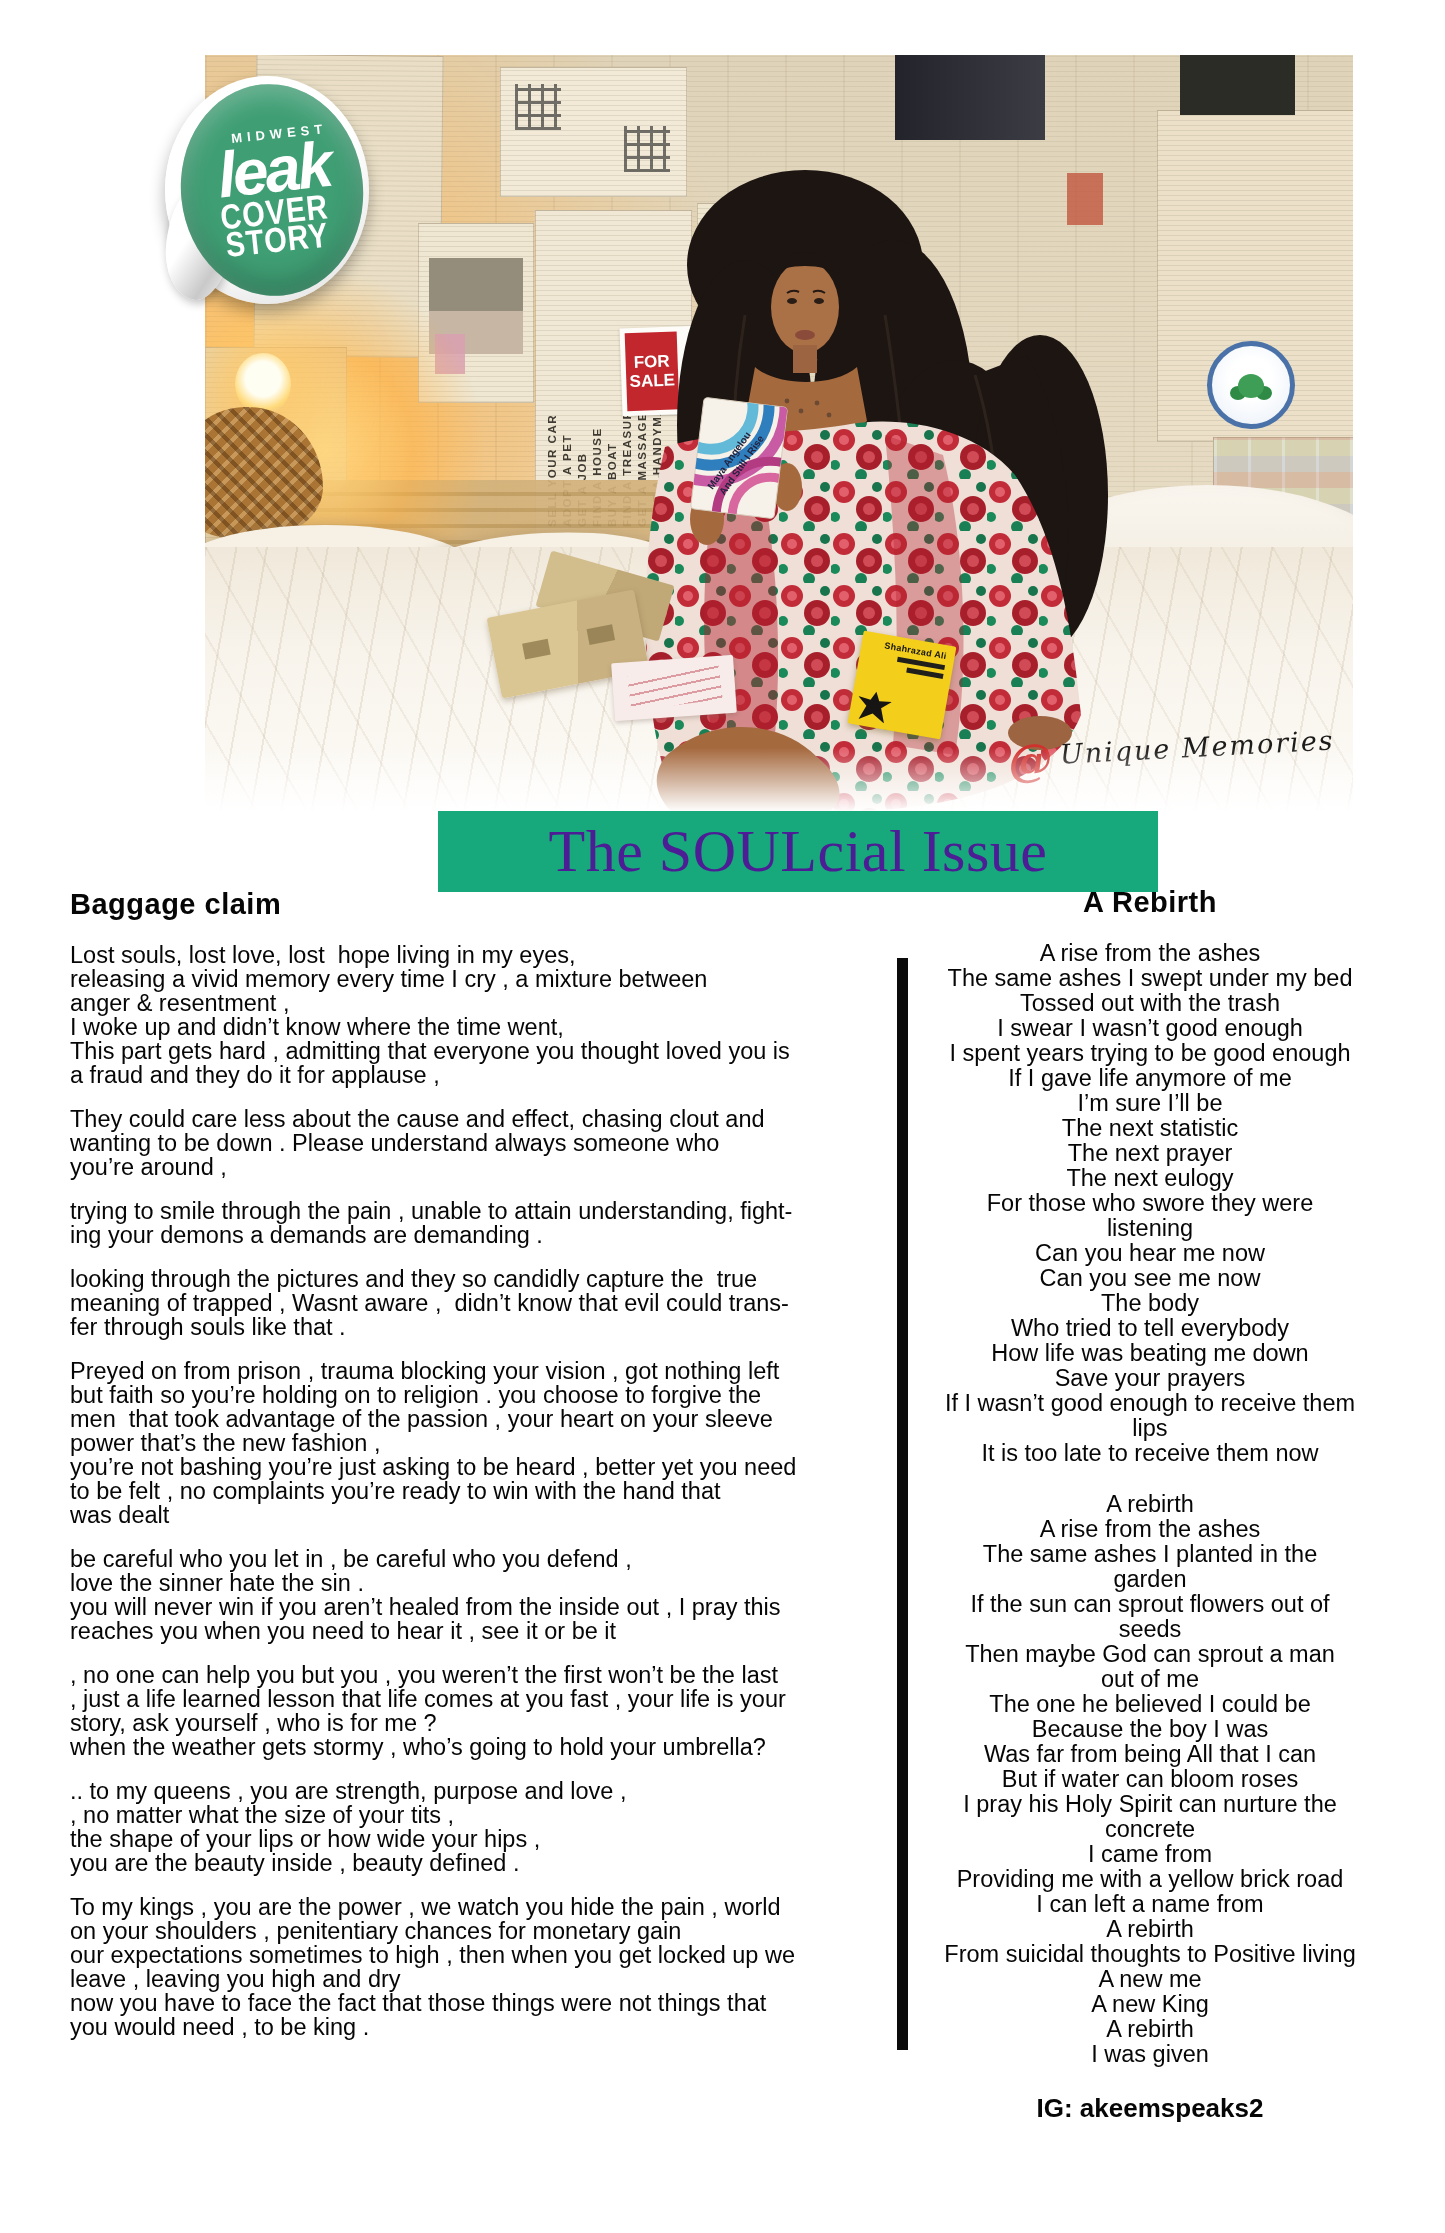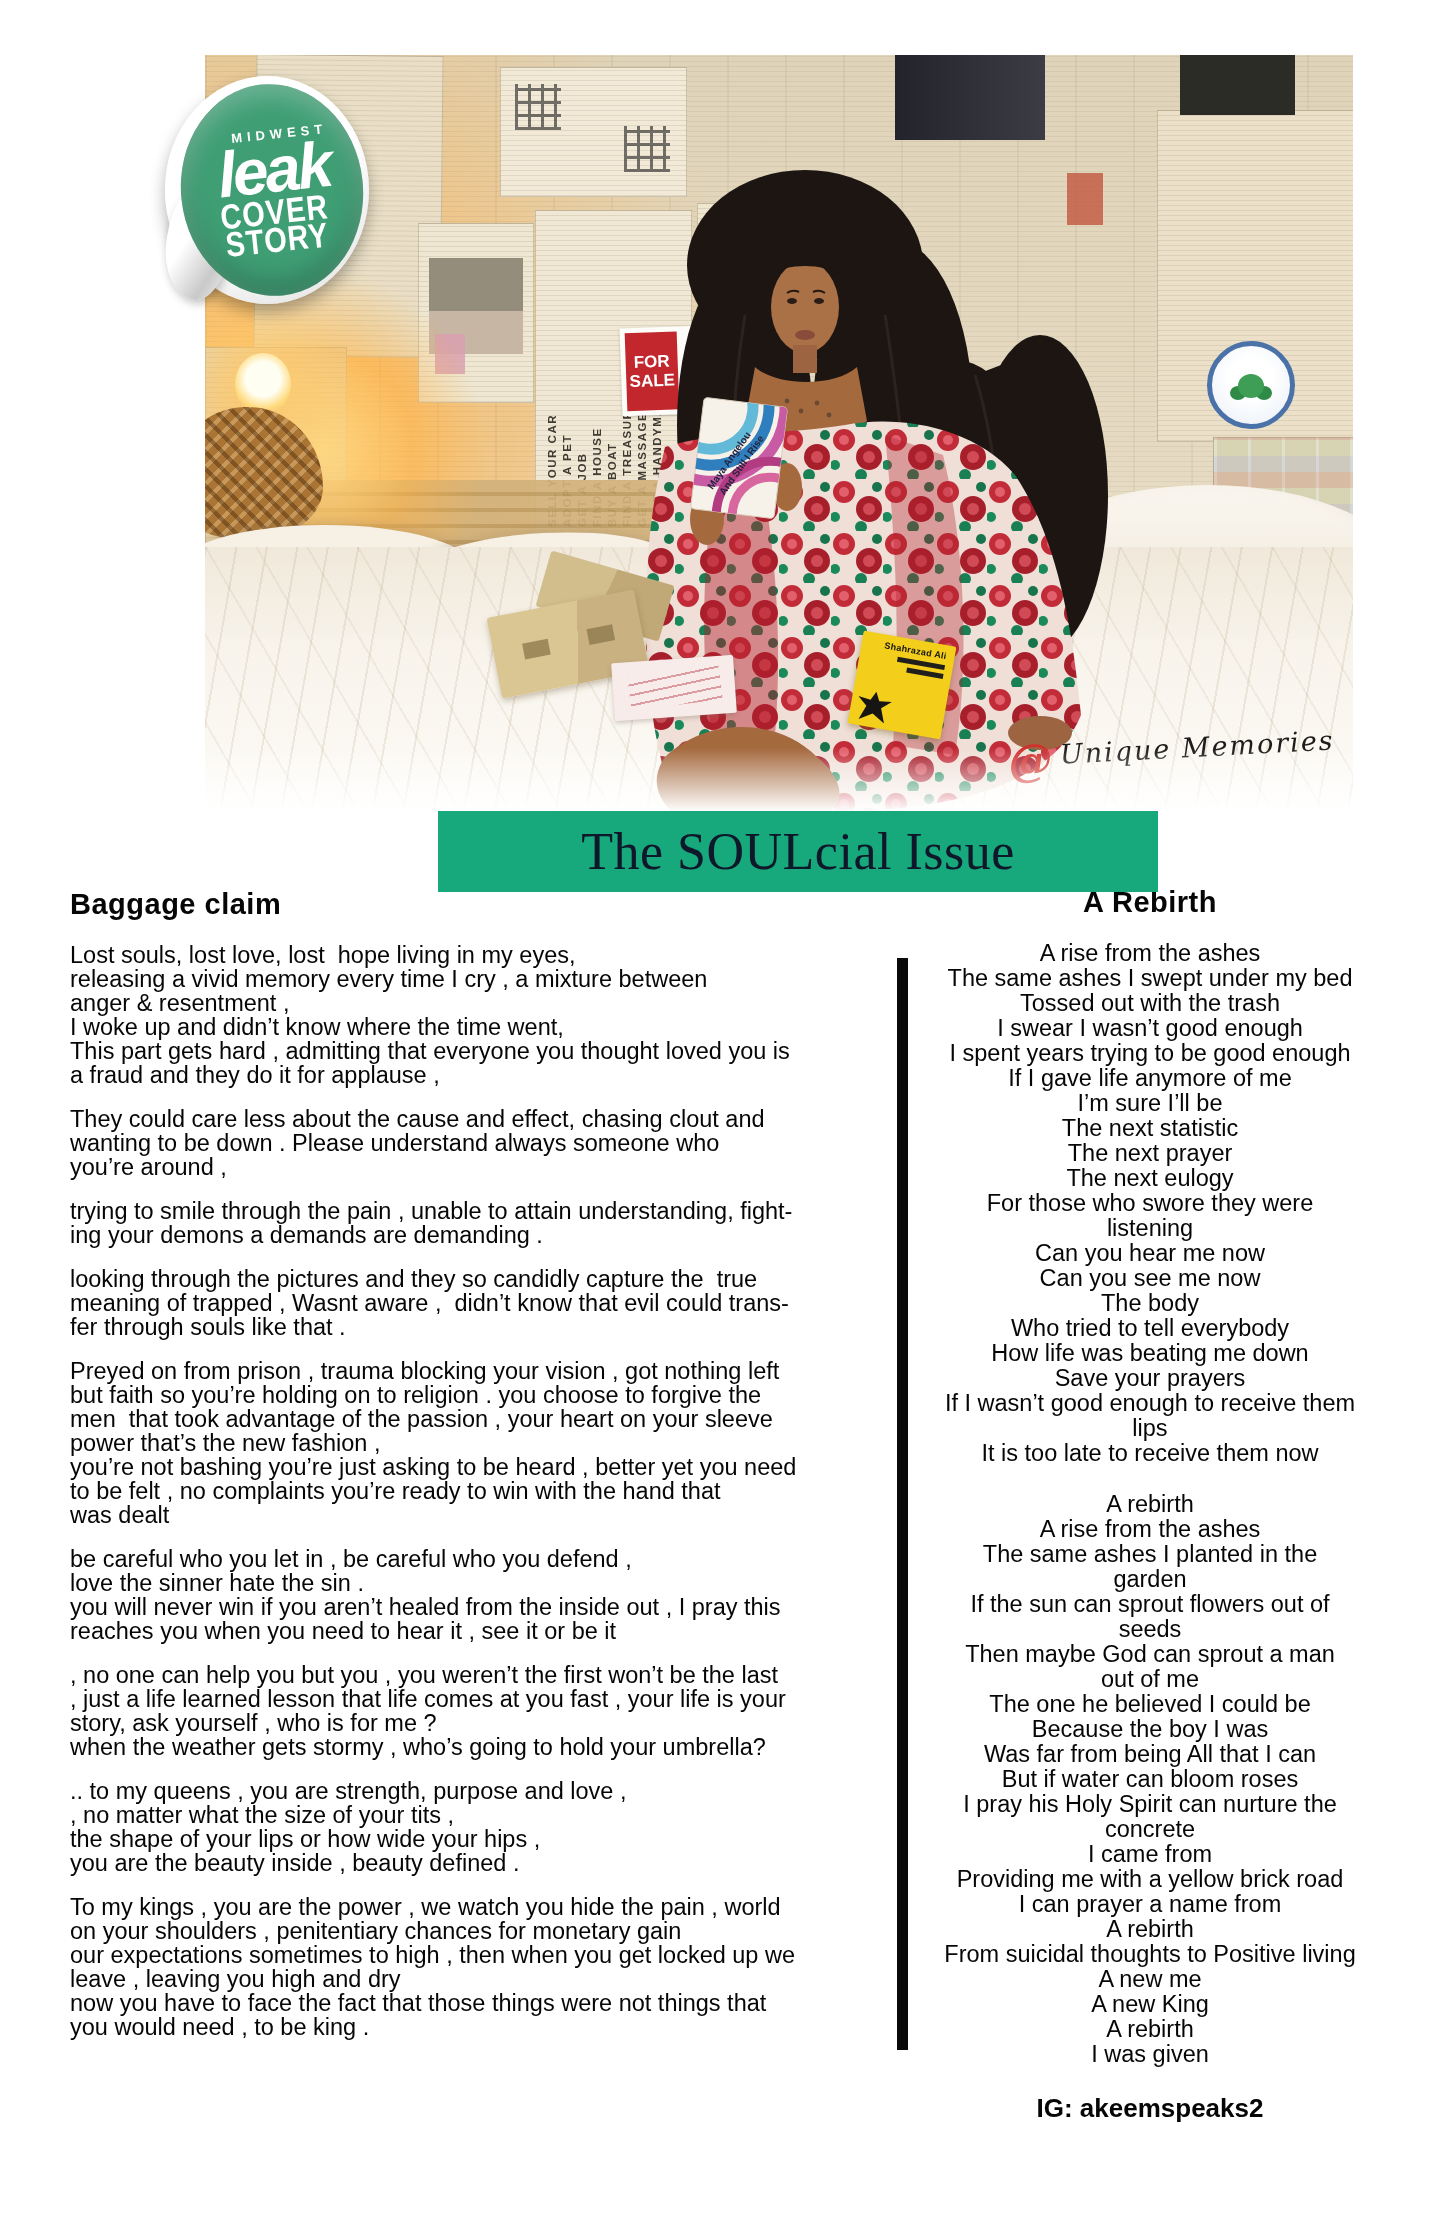--- a/index.html
+++ b/index.html
@@ -116,21 +116,21 @@
   .badge-face{position:absolute;left:16px;top:12px;width:182px;height:212px;border-radius:50%;
       background:#3f9e74;box-shadow:inset 0 10px 24px rgba(255,255,255,.28), inset 0 -14px 26px rgba(0,0,0,.22);
       display:flex;flex-direction:column;align-items:center;justify-content:center;transform:rotate(-6deg);color:#fff;}
   .badge-kicker{font-size:13px;font-weight:bold;letter-spacing:5px;margin-left:26px;}
   .badge-brand{font-size:64px;line-height:56px;font-weight:bold;font-style:italic;letter-spacing:-3px;margin-left:8px;}
   .badge-label{font-size:29px;line-height:28px;font-weight:bold;letter-spacing:1px;transform:scaleY(1.2);}
 
   
   .banner{position:absolute;left:438px;top:811px;width:720px;height:81px;background:#17a87b;
       display:flex;align-items:center;justify-content:center;z-index:4;}
-  .banner span{font-family:"Liberation Serif",serif;font-size:52px;color:#0f172a;letter-spacing:.5px;}
+  .banner span{font-family:"Liberation Serif",serif;font-size:60px;color:#4c1d95;letter-spacing:.5px;}
 
   
   .col-left{position:absolute;left:70px;top:888px;width:812px;}
   .col-right{position:absolute;left:915px;top:886px;width:470px;text-align:center;}
   .col-h{font-size:29px;font-weight:bold;margin:0 0 22px 0;letter-spacing:.5px;}
   .pline{white-space:pre;font-size:23.5px;line-height:24.5px;}
   .col-left .pline{line-height:24px;}
   .col-right .pline{line-height:25px;}
   .col-left .stanza{margin-bottom:20px;}
   .col-right .stanza{margin-bottom:26px;}
@@ -396,21 +396,21 @@
           <div class="pline">Then maybe God can sprout a man</div>
           <div class="pline">out of me</div>
           <div class="pline">The one he believed I could be</div>
           <div class="pline">Because the boy I was</div>
           <div class="pline">Was far from being All that I can</div>
           <div class="pline">But if water can bloom roses</div>
           <div class="pline">I pray his Holy Spirit can nurture the</div>
           <div class="pline">concrete</div>
           <div class="pline">I came from</div>
           <div class="pline">Providing me with a yellow brick road</div>
-          <div class="pline">I can prayer a name from</div>
+          <div class="pline">I can left a name from</div>
           <div class="pline">A rebirth</div>
           <div class="pline">From suicidal thoughts to Positive living</div>
           <div class="pline">A new me</div>
           <div class="pline">A new King</div>
           <div class="pline">A rebirth</div>
           <div class="pline">I was given</div>
         </div>
       </div>
     <div class="ig-credit">IG: akeemspeaks2</div>
   </div>

